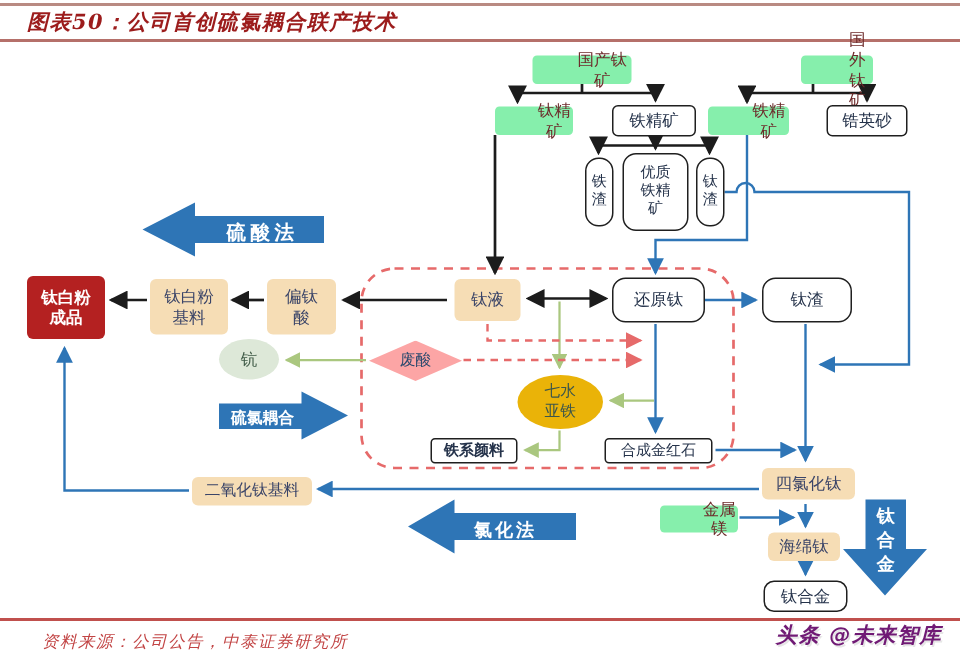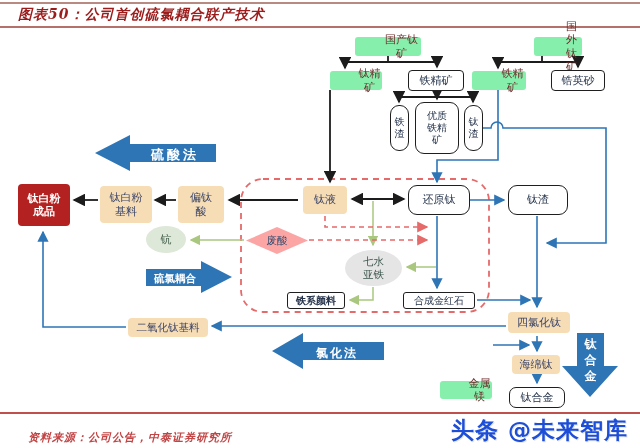--- a/index.html
+++ b/index.html
@@ -4,36 +4,36 @@
 <style>
   html,body{margin:0;padding:0;background:#fff;}
   .page{position:relative;width:640px;height:448px;background:#ffffff;overflow:hidden;
         font-family:"DejaVu Sans","Liberation Sans",sans-serif;}
   .rule{position:absolute;left:0;width:640px;}
   .rule.top{top:2px;height:2px;background:#b98a82;}
   .rule.under-title{top:26px;height:2px;background:#b5706a;}
   .rule.footer{top:412px;height:2px;background:#c0504d;}
   .title{position:absolute;left:18px;top:6px;font-family:"DejaVu Serif","Liberation Serif",serif;
          font-style:italic;font-weight:bold;font-size:14px;color:#9c1c1c;letter-spacing:1px;}
-  .source{position:absolute;left:28px;top:430px;font-family:"DejaVu Serif","Liberation Serif",serif;
-          font-style:italic;font-weight:bold;font-size:11px;color:#c24545;letter-spacing:1px;}
-  .watermark{position:absolute;right:12px;top:415px;font-size:23px;font-weight:bold;color:#1d4ed8;
-             letter-spacing:1px;text-shadow:1px 1px 0 #e6e6e6;}
+  .source{position:absolute;left:28px;top:420px;font-family:"DejaVu Serif","Liberation Serif",serif;
+          font-style:italic;font-weight:normal;font-size:11px;color:#c24545;letter-spacing:1px;}
+  .watermark{position:absolute;right:12px;top:415px;font-size:14px;font-weight:bold;color:#701a75;
+             letter-spacing:1px;text-shadow:1px 1px 0 #e6e6e6;font-style:italic;}
   svg.wires{position:absolute;left:0;top:0;}
   .node{position:absolute;display:flex;align-items:center;justify-content:center;text-align:center;
         white-space:pre-line;box-sizing:border-box;font-size:11px;line-height:1.2;color:#333;}
   .pink{background:#86efac;color:#6d2a2a;border-radius:3px;padding-left:27px;}
   .tan{background:#f6ddb5;color:#3a4468;border-radius:4px;}
   .whitebox{background:#fff;border:1.5px solid #1f1f1f;border-radius:4px;color:#24324a;}
   .r8{border-radius:9px;}
   .thin{border-width:1.2px;border-radius:3px;font-size:10px;}
   .darkred{background:#b42121;color:#fff;border-radius:4px;font-weight:bold;}
   .ellipse{border-radius:50%;}
   .scandium-bg{background:#dde8d8;color:#3f5a46;}
-  .ferrous-bg{background:#e5e5e5;color:#3c564c;}
+  .ferrous-bg{background:#eab308;color:#3c564c;}
   .diamond{background:#fca5a5;color:#2c4a6e;clip-path:polygon(50% 0,100% 50%,50% 100%,0 50%);}
   .arrow-label{position:absolute;color:#fff;font-weight:bold;text-align:center;white-space:pre-line;}
 </style>
 </head>
 <body>
 
 <div class="page">
 
   <div class="rule top"></div>
   <div class="title">图表50：公司首创硫氯耦合联产技术</div>
@@ -145,21 +145,21 @@
   <div class="node ellipse scandium-bg" style="left:146px;top:226px;width:40px;height:27px;">钪</div>
   <div class="node diamond" style="left:246px;top:227px;width:62px;height:27px;font-size:10.5px;">废酸</div>
   <div class="node ellipse ferrous-bg" style="left:345px;top:250px;width:57px;height:36px;font-size:10.5px;">七水
 亚铁</div>
 
   <div class="node whitebox thin" style="left:287px;top:292px;width:58px;height:17px;font-weight:bold;">铁系颜料</div>
   <div class="node whitebox thin" style="left:403px;top:292px;width:72px;height:17px;">合成金红石</div>
 
   <div class="node tan" style="left:128px;top:318px;width:80px;height:19px;font-size:10.5px;">二氧化钛基料</div>
   <div class="node tan" style="left:508px;top:312px;width:62px;height:21px;">四氯化钛</div>
-  <div class="node pink" style="left:440px;top:337px;width:52px;height:18px;margin-top:44px;">金属镁</div>
+  <div class="node pink" style="left:440px;top:337px;width:52px;height:18px;">金属镁</div>
   <div class="node tan" style="left:512px;top:355px;width:48px;height:19px;">海绵钛</div>
   <div class="node whitebox" style="left:509px;top:387px;width:56px;height:21px;border-radius:7px;">钛合金</div>
 
   <div class="rule footer"></div>
   <div class="source">资料来源：公司公告，中泰证券研究所</div>
   <div class="watermark">头条 @未来智库</div>
 
 </div>
 
 </body></html>

